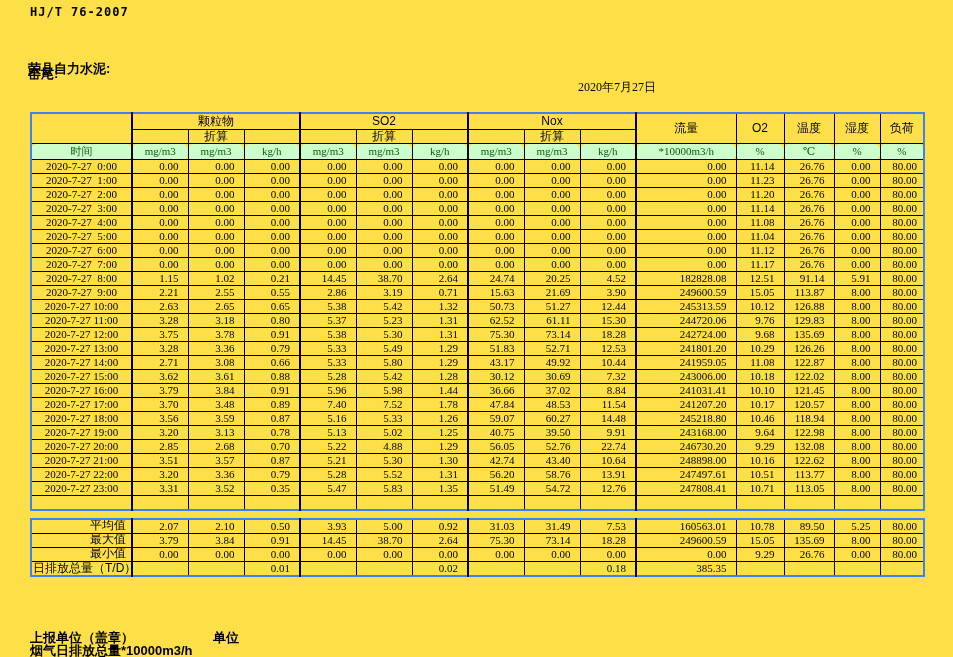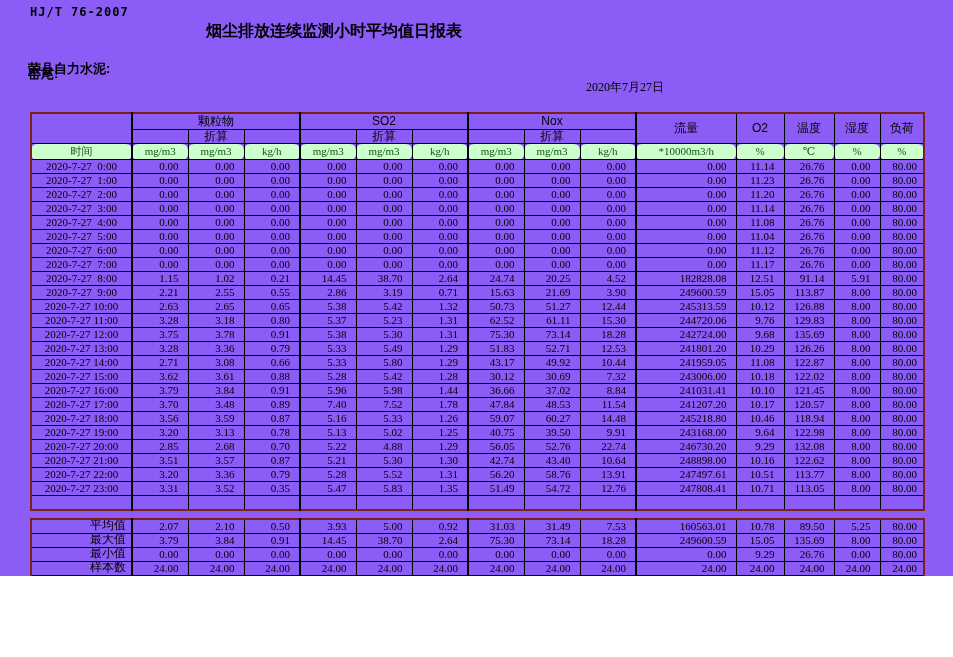--- a/index.html
+++ b/index.html
@@ -1,27 +1,27 @@
 <!DOCTYPE html>
 <html><head>
 <meta charset="utf-8">
 <style>
   html,body{margin:0;padding:0;background:#fff;}
-  .page{position:relative;width:953px;height:576px;background:#8b5cf6;overflow:hidden;
+  .page{position:relative;width:953px;height:657px;background:#fde047;overflow:hidden;
         font-family:"Liberation Sans","DejaVu Sans",sans-serif;color:#000;}
   .std{position:absolute;left:30px;top:5px;font-family:"DejaVu Sans Mono","Liberation Mono",monospace;
        font-weight:bold;font-size:12px;letter-spacing:1px;}
   .title{position:absolute;left:0;top:21px;width:668px;text-align:center;font-weight:bold;font-size:16px;}
   .company{position:absolute;left:28px;top:60px;font-weight:bold;font-size:13px;}
   .kiln{position:absolute;left:28px;top:65px;font-weight:bold;font-size:13px;}
-  .date{position:absolute;left:578px;top:79px;font-size:12px;font-family:"Liberation Serif","DejaVu Serif",serif;margin-left:8px;}
+  .date{position:absolute;left:578px;top:79px;font-size:12px;font-family:"Liberation Serif","DejaVu Serif",serif;}
   .tables{position:absolute;left:30px;top:112px;}
   table{border-collapse:collapse;table-layout:fixed;width:893px;
         font-family:"Liberation Serif","DejaVu Serif",serif;}
-  .main-table,.summary-table{border:2px solid #7f1d1d;}
+  .main-table,.summary-table{border:2px solid #3b82f6;}
   .summary-table{margin-top:7px;}
   td{border:1px solid #000;height:13px;line-height:13px;font-size:11px;
      padding:0;overflow:hidden;white-space:nowrap;}
   .hdr td{font-family:"Liberation Sans","DejaVu Sans",sans-serif;font-size:12px;text-align:center;height:15px;}
   .hdr-sub td{height:12px;}
   .unit-row td{background:#ccffcc;color:#0f570f;text-align:center;height:15px;font-size:11px;border-radius:6px;}
   .num{text-align:right;padding-right:9px;}
   .c13{padding-right:6px;}
   .time-cell{text-align:center;white-space:pre;}
   .sum-label{text-align:right;padding-right:5px;font-family:Liberation Mono, monospace;font-size:12px;}
@@ -29,21 +29,20 @@
   .g{border-left:2px solid #000;}
   .f1{position:absolute;left:30px;top:642px;font-weight:bold;font-size:13px;}
   .f2{position:absolute;left:30px;top:629px;font-weight:bold;font-size:13px;}
   .funit{position:absolute;left:213px;top:629px;font-weight:bold;font-size:13px;}
 </style>
 </head>
 <body>
 
 <div class="page">
   <div class="std">HJ/T  76-2007</div>
-  <div class="title">烟尘排放连续监测小时平均值日报表</div>
   <div class="company">荣县自力水泥:</div>
   <div class="kiln">窑尾:</div>
   <div class="date">2020年7月27日</div>
 
   <div class="tables">
     <table class="main-table">
       <colgroup>
         <col style="width:101px">
           <col style="width:56px">
           <col style="width:56px">
@@ -594,37 +593,20 @@
             <td class="num c6 g">0.00</td>
             <td class="num c7">0.00</td>
             <td class="num c8">0.00</td>
             <td class="num c9 g">0.00</td>
             <td class="num c10">9.29</td>
             <td class="num c11">26.76</td>
             <td class="num c12">0.00</td>
             <td class="num c13">80.00</td>
           </tr>
           <tr>
-            <td class="sum-label">样本数</td>
-            <td class="num c0 g">24.00</td>
-            <td class="num c1">24.00</td>
-            <td class="num c2">24.00</td>
-            <td class="num c3 g">24.00</td>
-            <td class="num c4">24.00</td>
-            <td class="num c5">24.00</td>
-            <td class="num c6 g">24.00</td>
-            <td class="num c7">24.00</td>
-            <td class="num c8">24.00</td>
-            <td class="num c9 g">24.00</td>
-            <td class="num c10">24.00</td>
-            <td class="num c11">24.00</td>
-            <td class="num c12">24.00</td>
-            <td class="num c13">24.00</td>
-          </tr>
-          <tr>
             <td class="total-label">日排放总量（T/D）</td>
             <td class="num c0 g"></td>
             <td class="num c1"></td>
             <td class="num c2">0.01</td>
             <td class="num c3 g"></td>
             <td class="num c4"></td>
             <td class="num c5">0.02</td>
             <td class="num c6 g"></td>
             <td class="num c7"></td>
             <td class="num c8">0.18</td>

